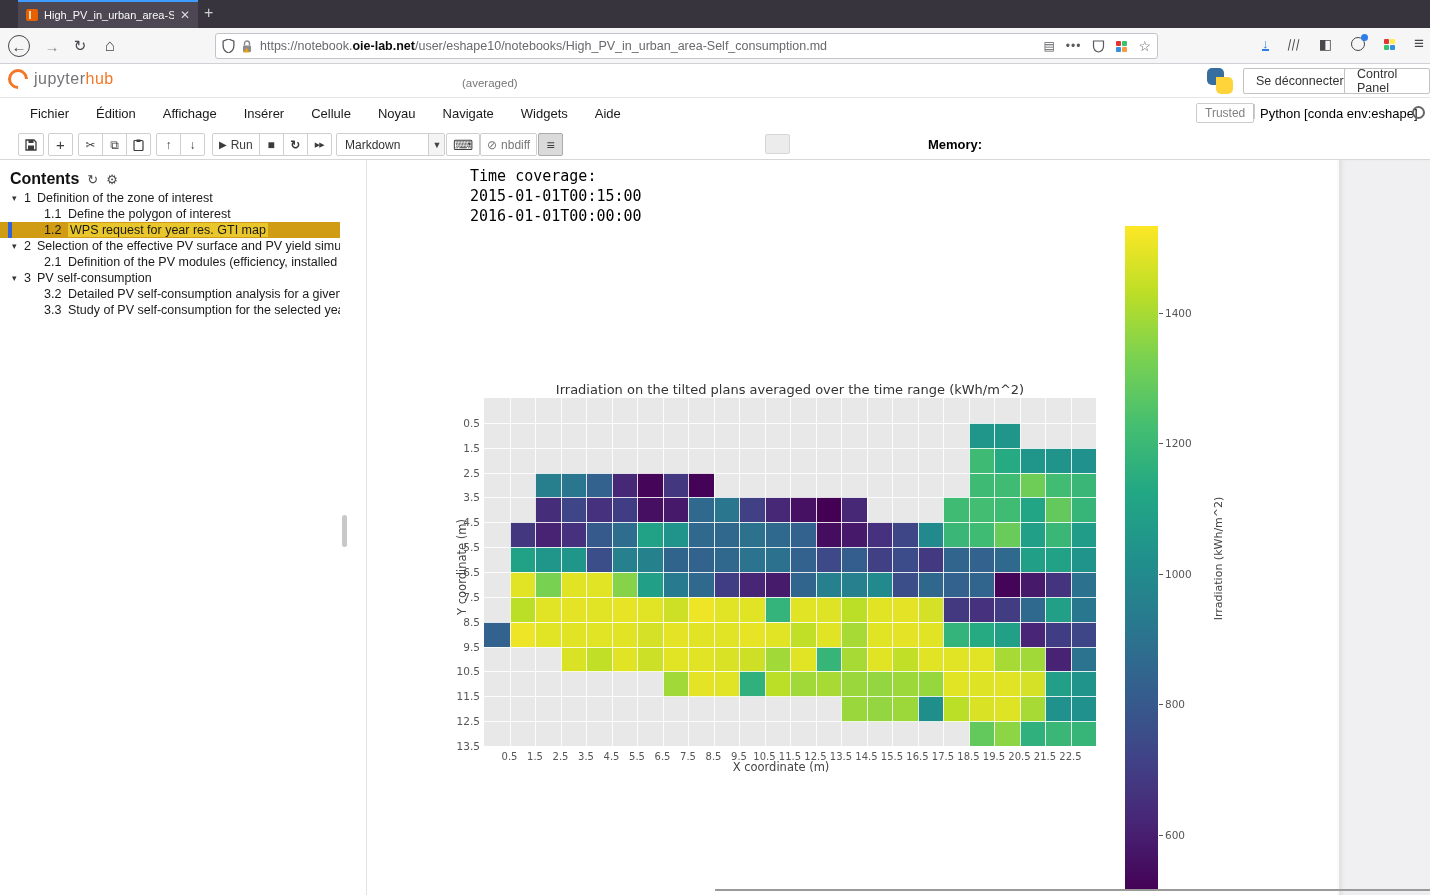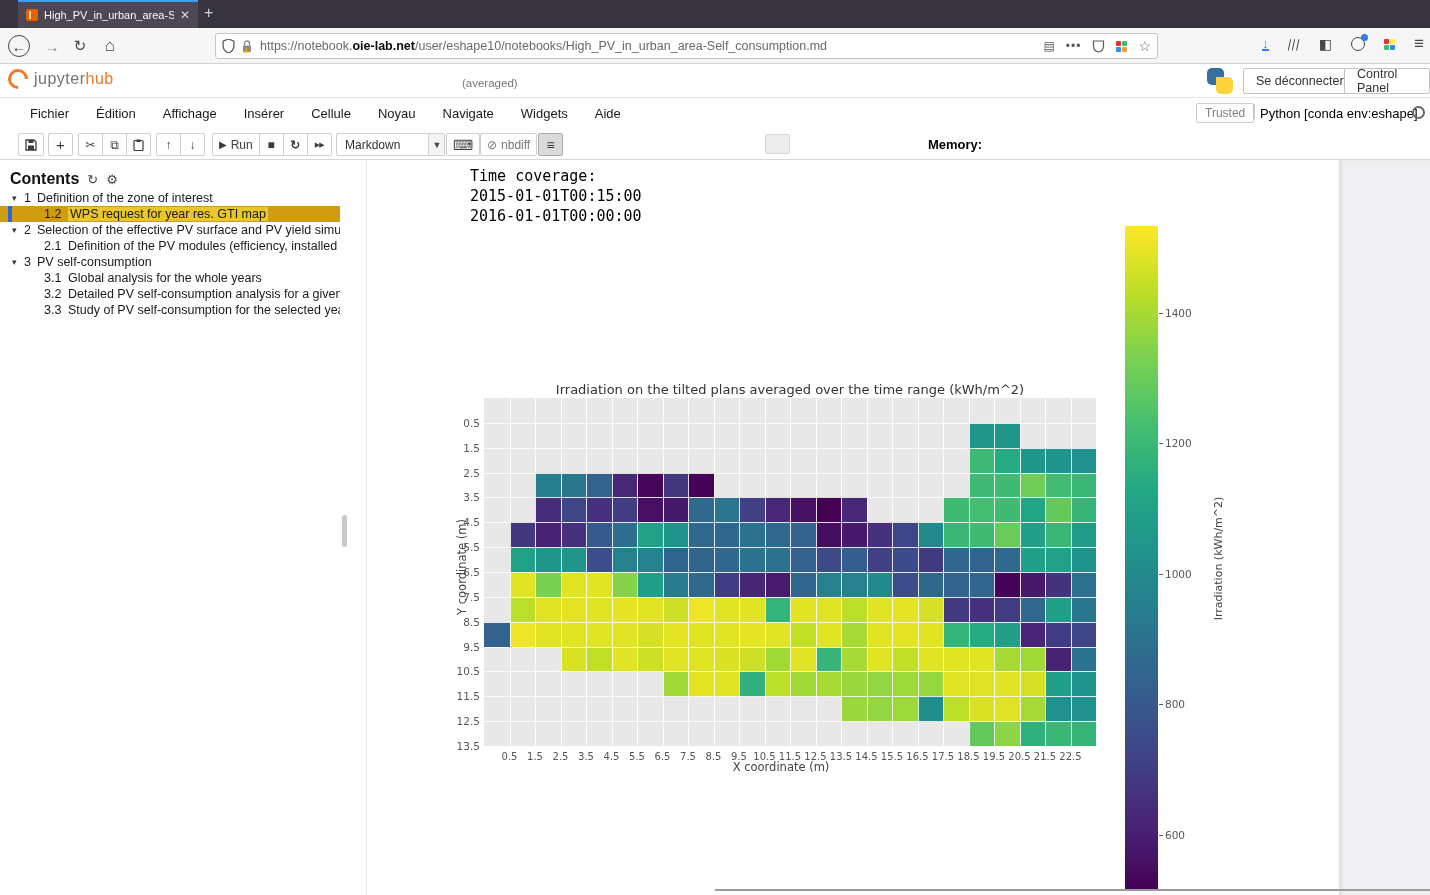--- a/index.html
+++ b/index.html
@@ -291,41 +291,41 @@
         <span id="sb-title">Contents</span>
         <span class="sb-ic">↻</span>
         <span class="sb-ic">⚙</span>
       </div>
       <div id="toc">
           <div class="toc-row">
             <span class="toc-caret">▾</span>
             <span class="toc-num1">1</span>
             <span class="toc-lab1"><span class="hlspan">Definition of the zone of interest</span></span>
           </div>
+          <div class="toc-row">
+            <span class="toc-num2">1.1</span>
+            <span class="toc-lab2"><span class="hlspan">Define the polygon of interest</span></span>
+          </div>
           <div class="toc-row hl">
             <span class="toc-num2">1.2</span>
             <span class="toc-lab2"><span class="hlspan">WPS request for year res. GTI map</span></span>
           </div>
           <div class="toc-row">
             <span class="toc-caret">▾</span>
             <span class="toc-num1">2</span>
             <span class="toc-lab1"><span class="hlspan">Selection of the effective PV surface and PV yield simulation</span></span>
           </div>
           <div class="toc-row">
             <span class="toc-num2">2.1</span>
             <span class="toc-lab2"><span class="hlspan">Definition of the PV modules (efficiency, installed surface)</span></span>
           </div>
           <div class="toc-row">
             <span class="toc-caret">▾</span>
             <span class="toc-num1">3</span>
             <span class="toc-lab1"><span class="hlspan">PV self-consumption</span></span>
-          </div>
-          <div class="toc-row">
-            <span class="toc-num2">3.1</span>
-            <span class="toc-lab2"><span class="hlspan">Global analysis for the whole years</span></span>
           </div>
           <div class="toc-row">
             <span class="toc-num2">3.2</span>
             <span class="toc-lab2"><span class="hlspan">Detailed PV self-consumption analysis for a given year</span></span>
           </div>
           <div class="toc-row">
             <span class="toc-num2">3.3</span>
             <span class="toc-lab2"><span class="hlspan">Study of PV self-consumption for the selected year</span></span>
           </div>
         </div>

